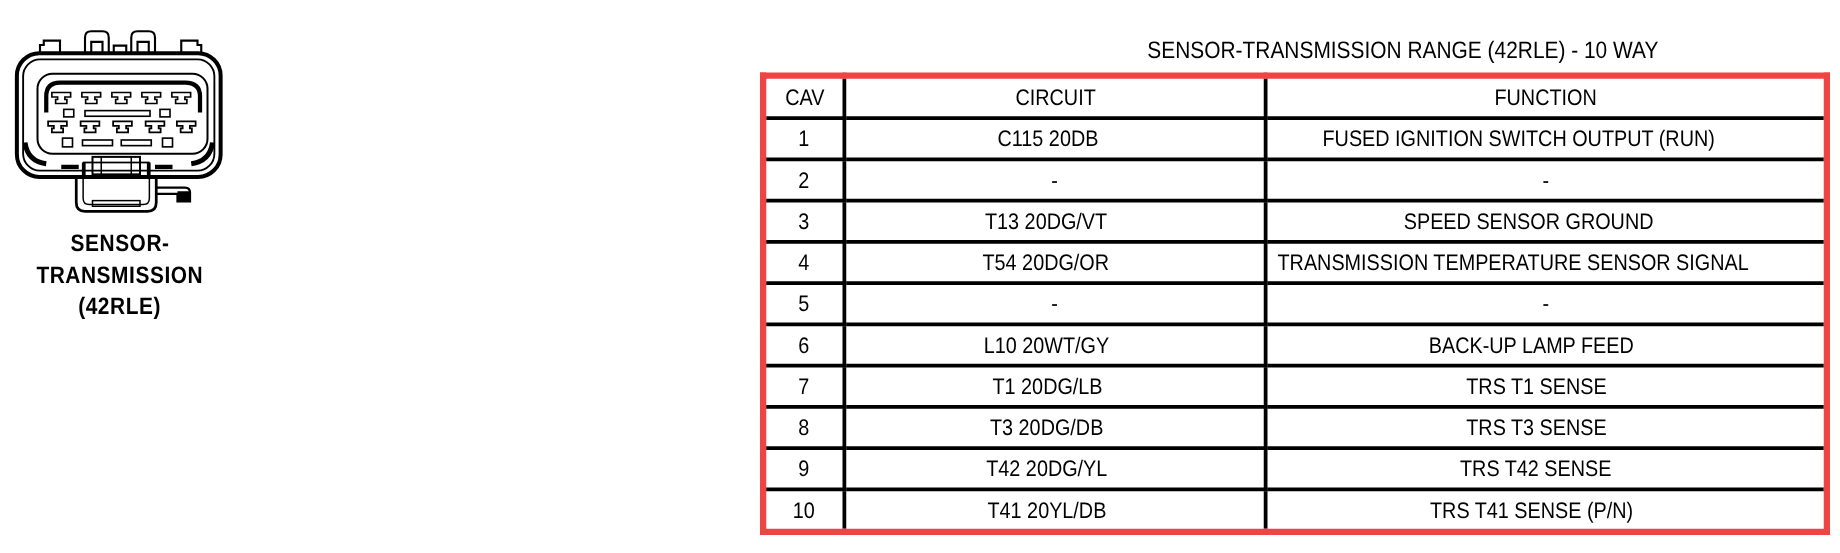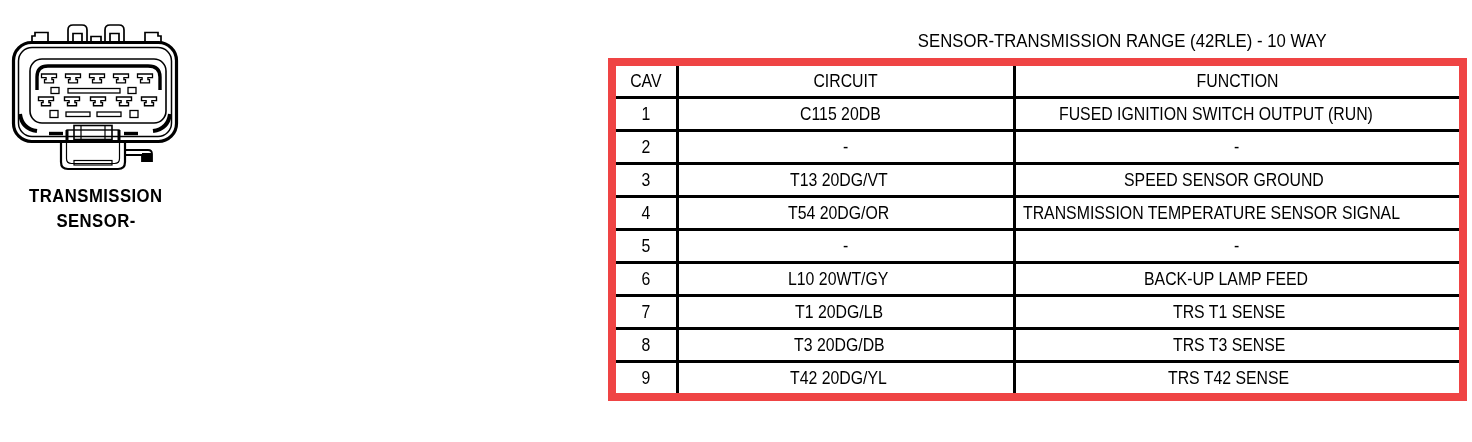--- a/index.html
+++ b/index.html
@@ -56,21 +56,21 @@
   #table-title {
     text-align: center;
     font-size: 19px;
     line-height: 22px;
     height: 24px;
   }
   table.pinout {
     border-collapse: collapse;
     table-layout: fixed;
     width: 851px;
-    border: 8px solid #ef4444;
+    border: 5px solid #ef4444;
     margin-top: 4px;
   }
   table.pinout th,
   table.pinout td {
     border: 3px solid #000;
     height: 30px;
     font-size: 18px;
     font-weight: normal;
     padding: 0;
     vertical-align: middle;
@@ -152,22 +152,23 @@
       <path d="M62.5,139 v17.5 q0,5 5,5 h43 q5,0 5,-5 V139" stroke-width="1.2"></path>
       <rect x="70" y="158.5" width="38" height="4.5" stroke-width="1.2"></rect>
       <rect x="63" y="128" width="52" height="11" stroke-width="1.4"></rect>
       <path d="M63,128 v11 M115,128 v11" stroke-width="3"></path>
       <path d="M121,148 h23 q4,0 4,4 v7 h-10 v-6 h-17" stroke-width="1.8"></path>
       <path d="M138,151 h10 v8 h-10 z" fill="#000" stroke="none"></path>
     </g>
   </svg>
 
   <div id="connector-label">
+    <div><span class="cx cx-center">SENSOR-</span></div>
     <div><span class="cx cx-center">TRANSMISSION</span></div>
-    <div><span class="cx cx-center">SENSOR-</span></div>
+    <div><span class="cx cx-center">(42RLE)</span></div>
   </div>
 </div>
 
 <div id="table-section">
 
   <div id="table-title">
     <span class="cx cx-center">SENSOR-TRANSMISSION RANGE (42RLE) - 10 WAY</span>
   </div>
 
   <table class="pinout">
@@ -222,15 +223,20 @@
       <tr>
         <td class="col-center"><span class="cx cx-center">8</span></td>
         <td class="col-left"><span class="cx">T3 20DG/DB</span></td>
         <td class="col-left"><span class="cx">TRS T3 SENSE</span></td>
       </tr>
       <tr>
         <td class="col-center"><span class="cx cx-center">9</span></td>
         <td class="col-left"><span class="cx">T42 20DG/YL</span></td>
         <td class="col-left"><span class="cx">TRS T42 SENSE</span></td>
       </tr>
+      <tr>
+        <td class="col-center"><span class="cx cx-center">10</span></td>
+        <td class="col-left"><span class="cx">T41 20YL/DB</span></td>
+        <td class="col-left"><span class="cx">TRS T41 SENSE (P/N)</span></td>
+      </tr>
     </tbody>
   </table>
 </div>
 
 </body></html>

